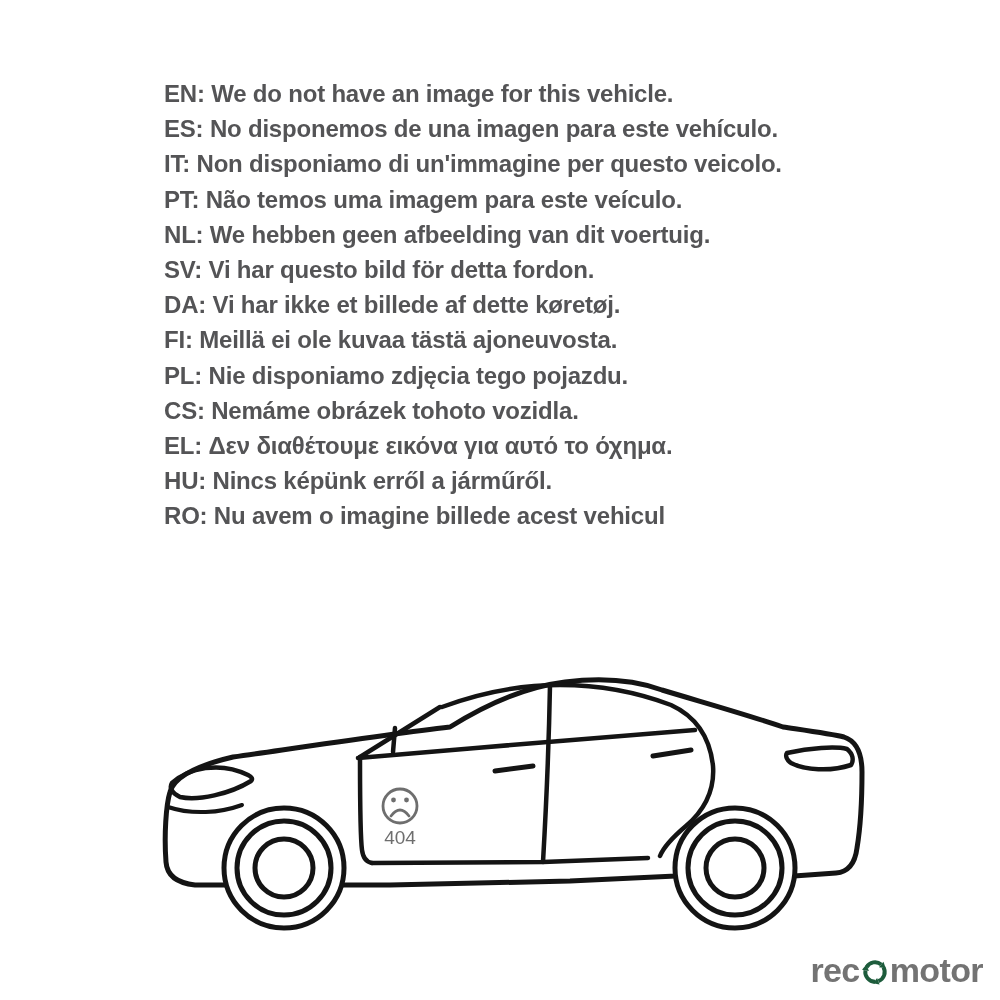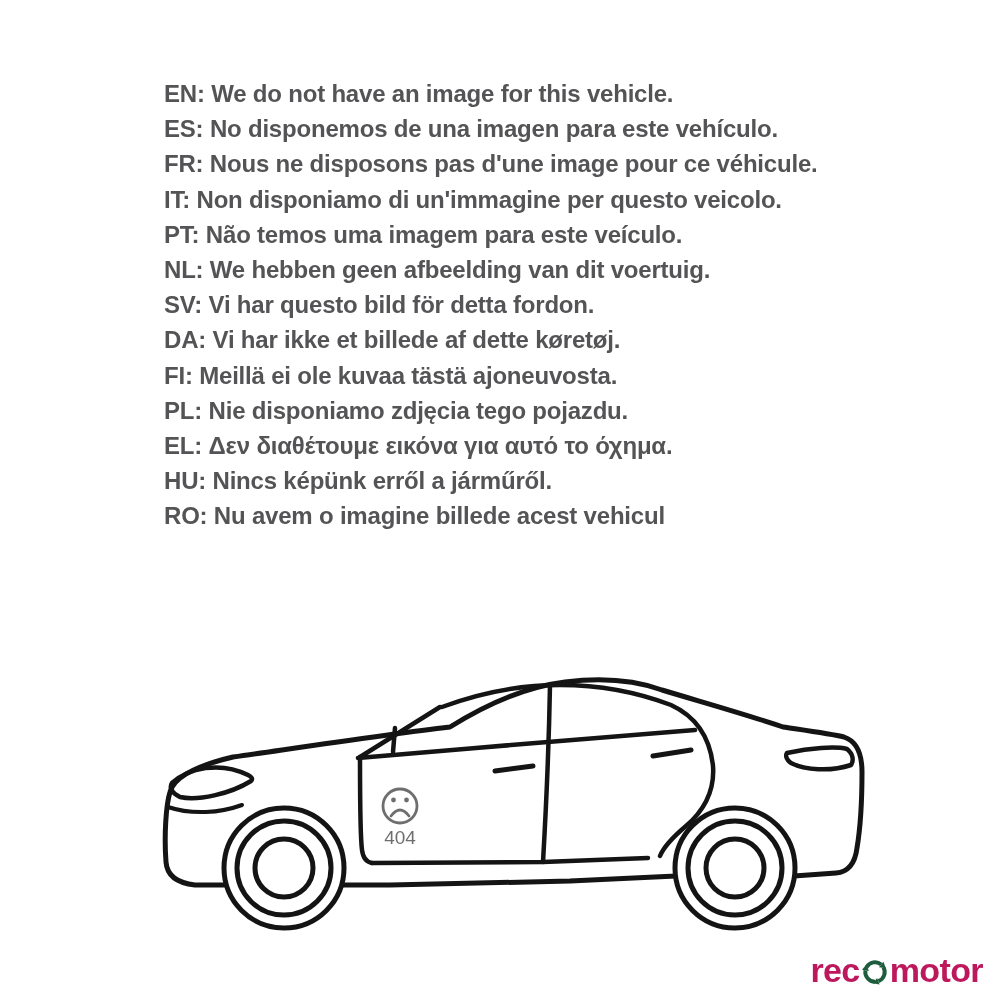--- a/index.html
+++ b/index.html
@@ -36,48 +36,48 @@
     top: 650px;
     width: 720px;
     height: 310px;
   }
   .brand {
     position: absolute;
     right: 17px;
     top: 951px;
     display: flex;
     align-items: center;
-    color: #be185d;
+    color: #737373;
     font-size: 34px;
     font-weight: bold;
     letter-spacing: -0.6px;
   }
   .brand .recycle-o {
     width: 28px;
     height: 28px;
     margin: 3px 1px 0 1px;
     display: block;
   }
 </style>
 </head>
 <body>
 
 <div class="page">
 
   <div class="messages">
     <p>EN: We do not have an image for this vehicle.</p>
     <p>ES: No disponemos de una imagen para este vehículo.</p>
-    <p>FR: Nous ne disposons pas d'une image pour ce véhicule.</p>
     <p>IT: Non disponiamo di un'immagine per questo veicolo.</p>
     <p>PT: Não temos uma imagem para este veículo.</p>
     <p>NL: We hebben geen afbeelding van dit voertuig.</p>
     <p>SV: Vi har questo bild för detta fordon.</p>
     <p>DA: Vi har ikke et billede af dette køretøj.</p>
     <p>FI: Meillä ei ole kuvaa tästä ajoneuvosta.</p>
     <p>PL: Nie disponiamo zdjęcia tego pojazdu.</p>
+    <p>CS: Nemáme obrázek tohoto vozidla.</p>
     <p>EL: Δεν διαθέτουμε εικόνα για αυτό το όχημα.</p>
     <p>HU: Nincs képünk erről a járműről.</p>
     <p>RO: Nu avem o imagine billede acest vehicul</p>
   </div>
 
   <div class="car-wrap">
     <svg width="720" height="310" viewBox="0 0 720 310">
       <g fill="none" stroke="#141414" stroke-width="5" stroke-linecap="round" stroke-linejoin="round">
 
         <path d="

